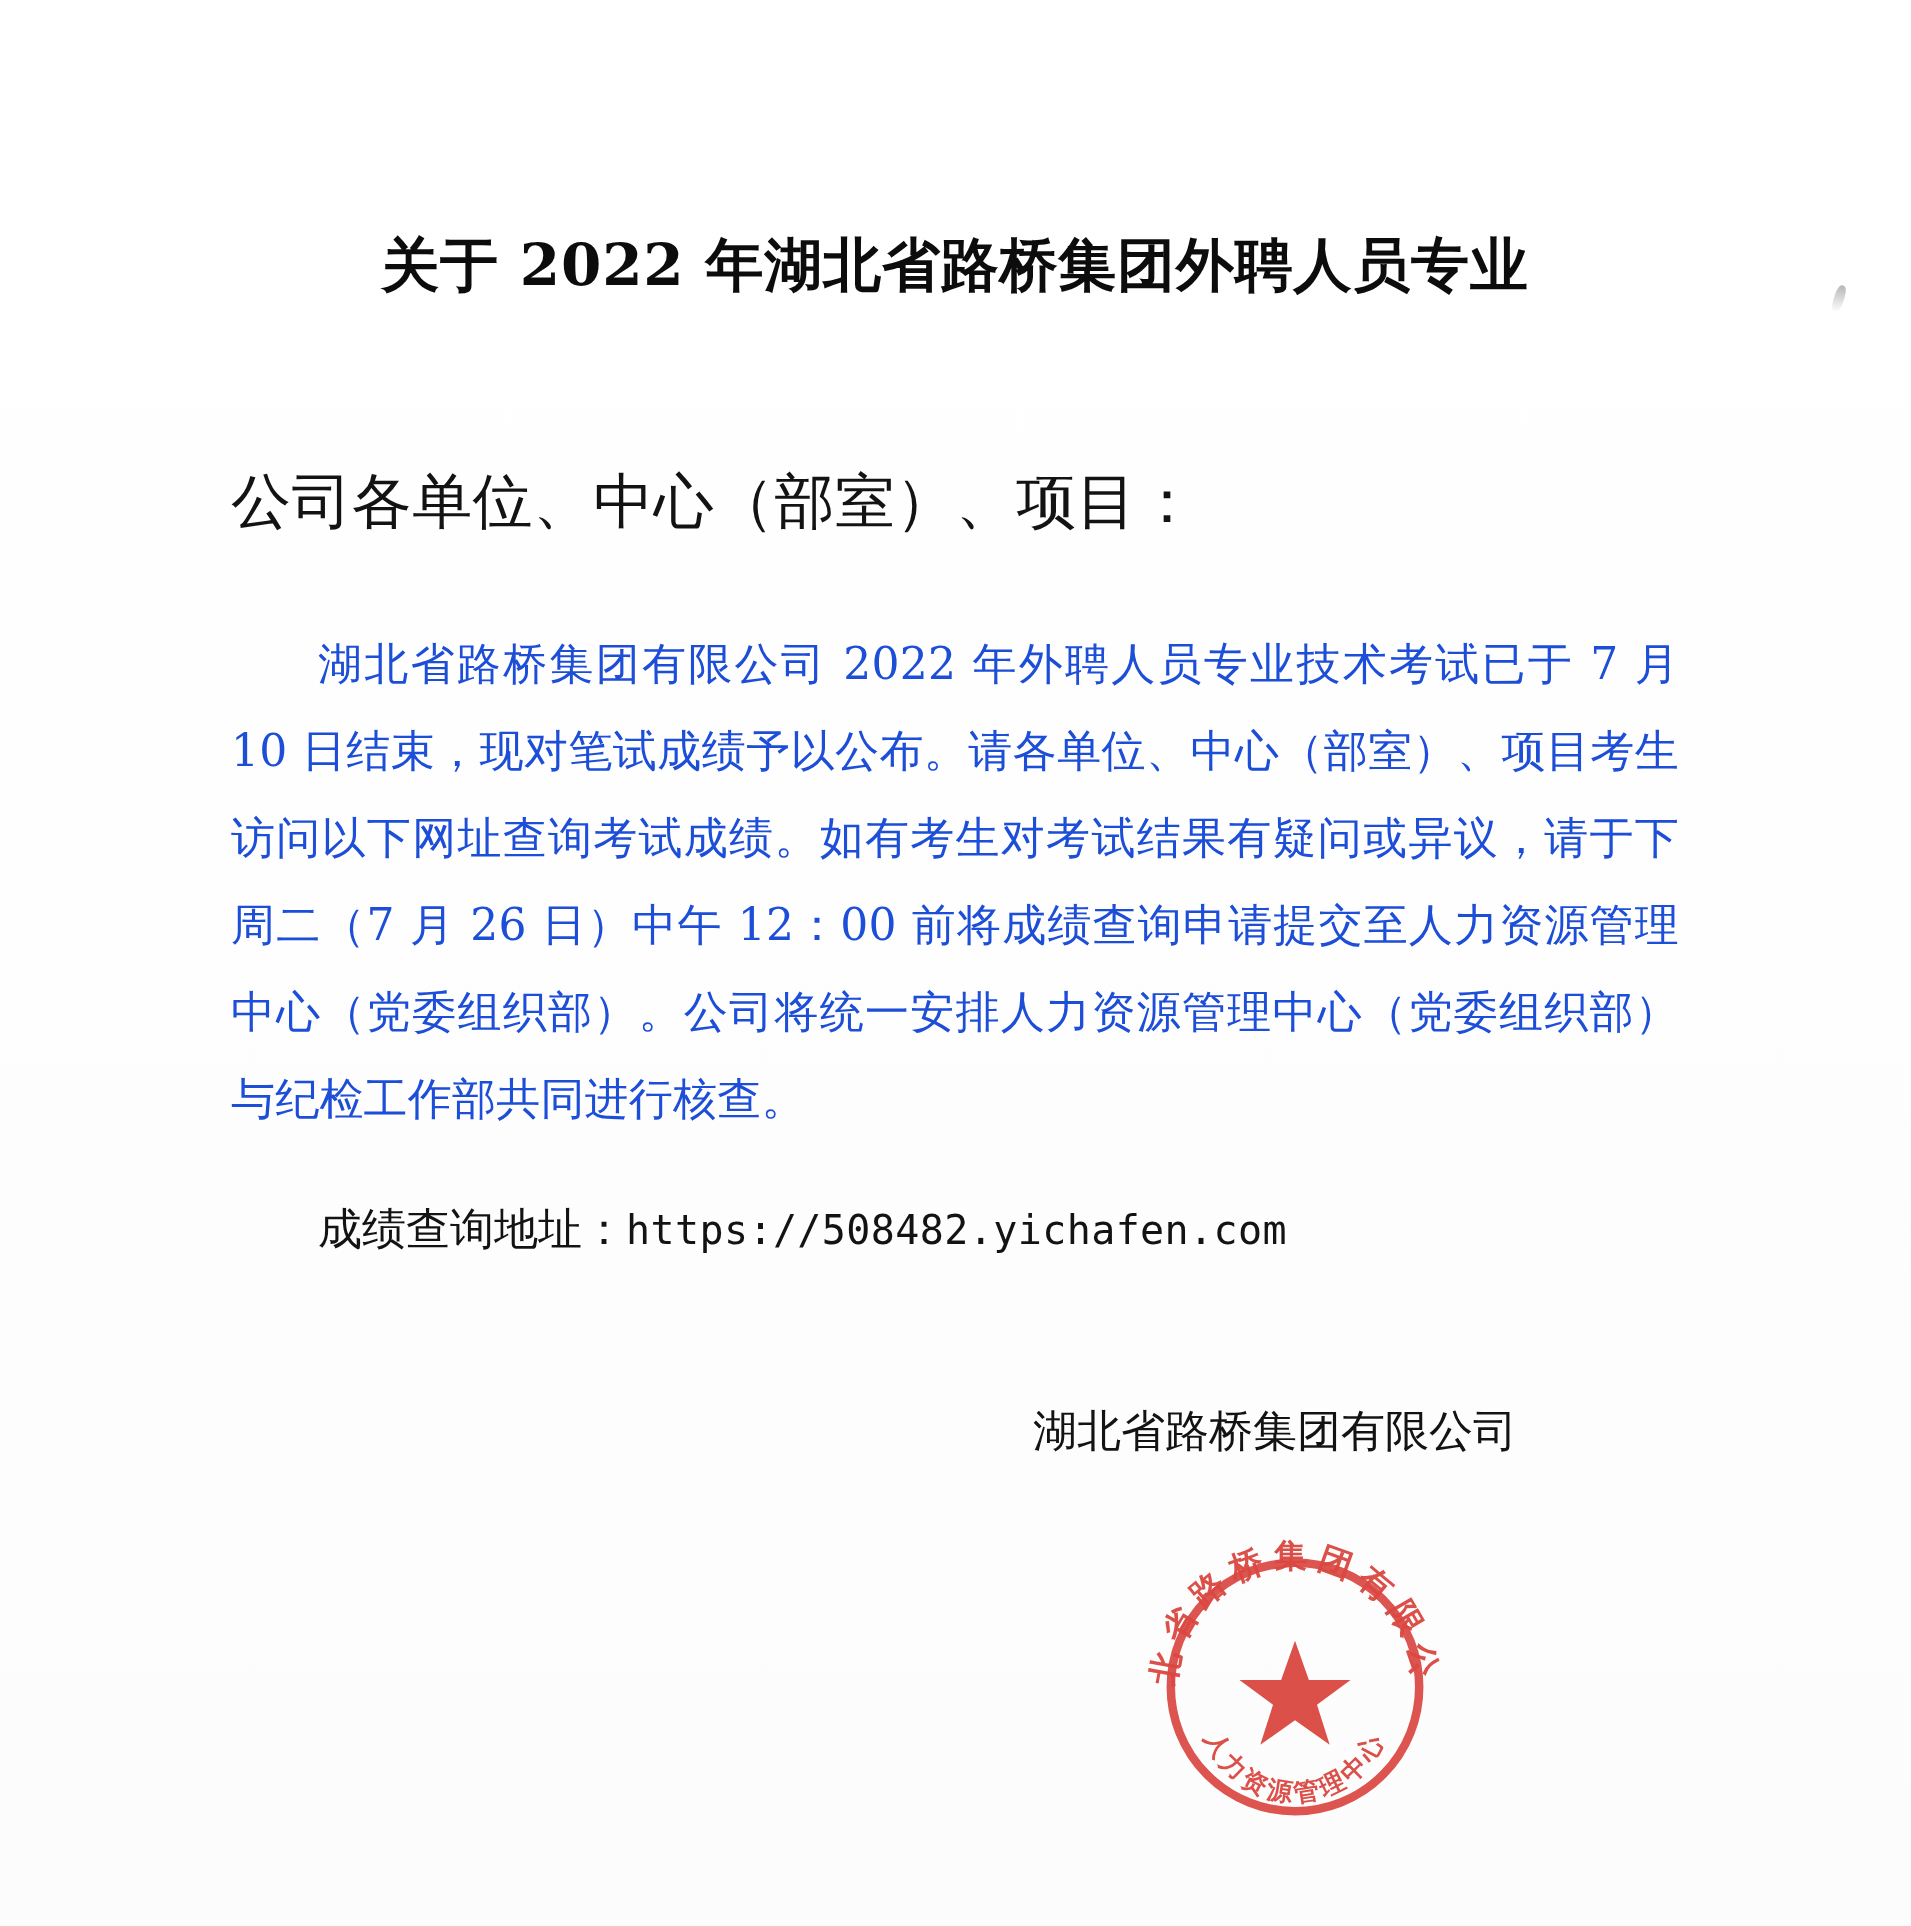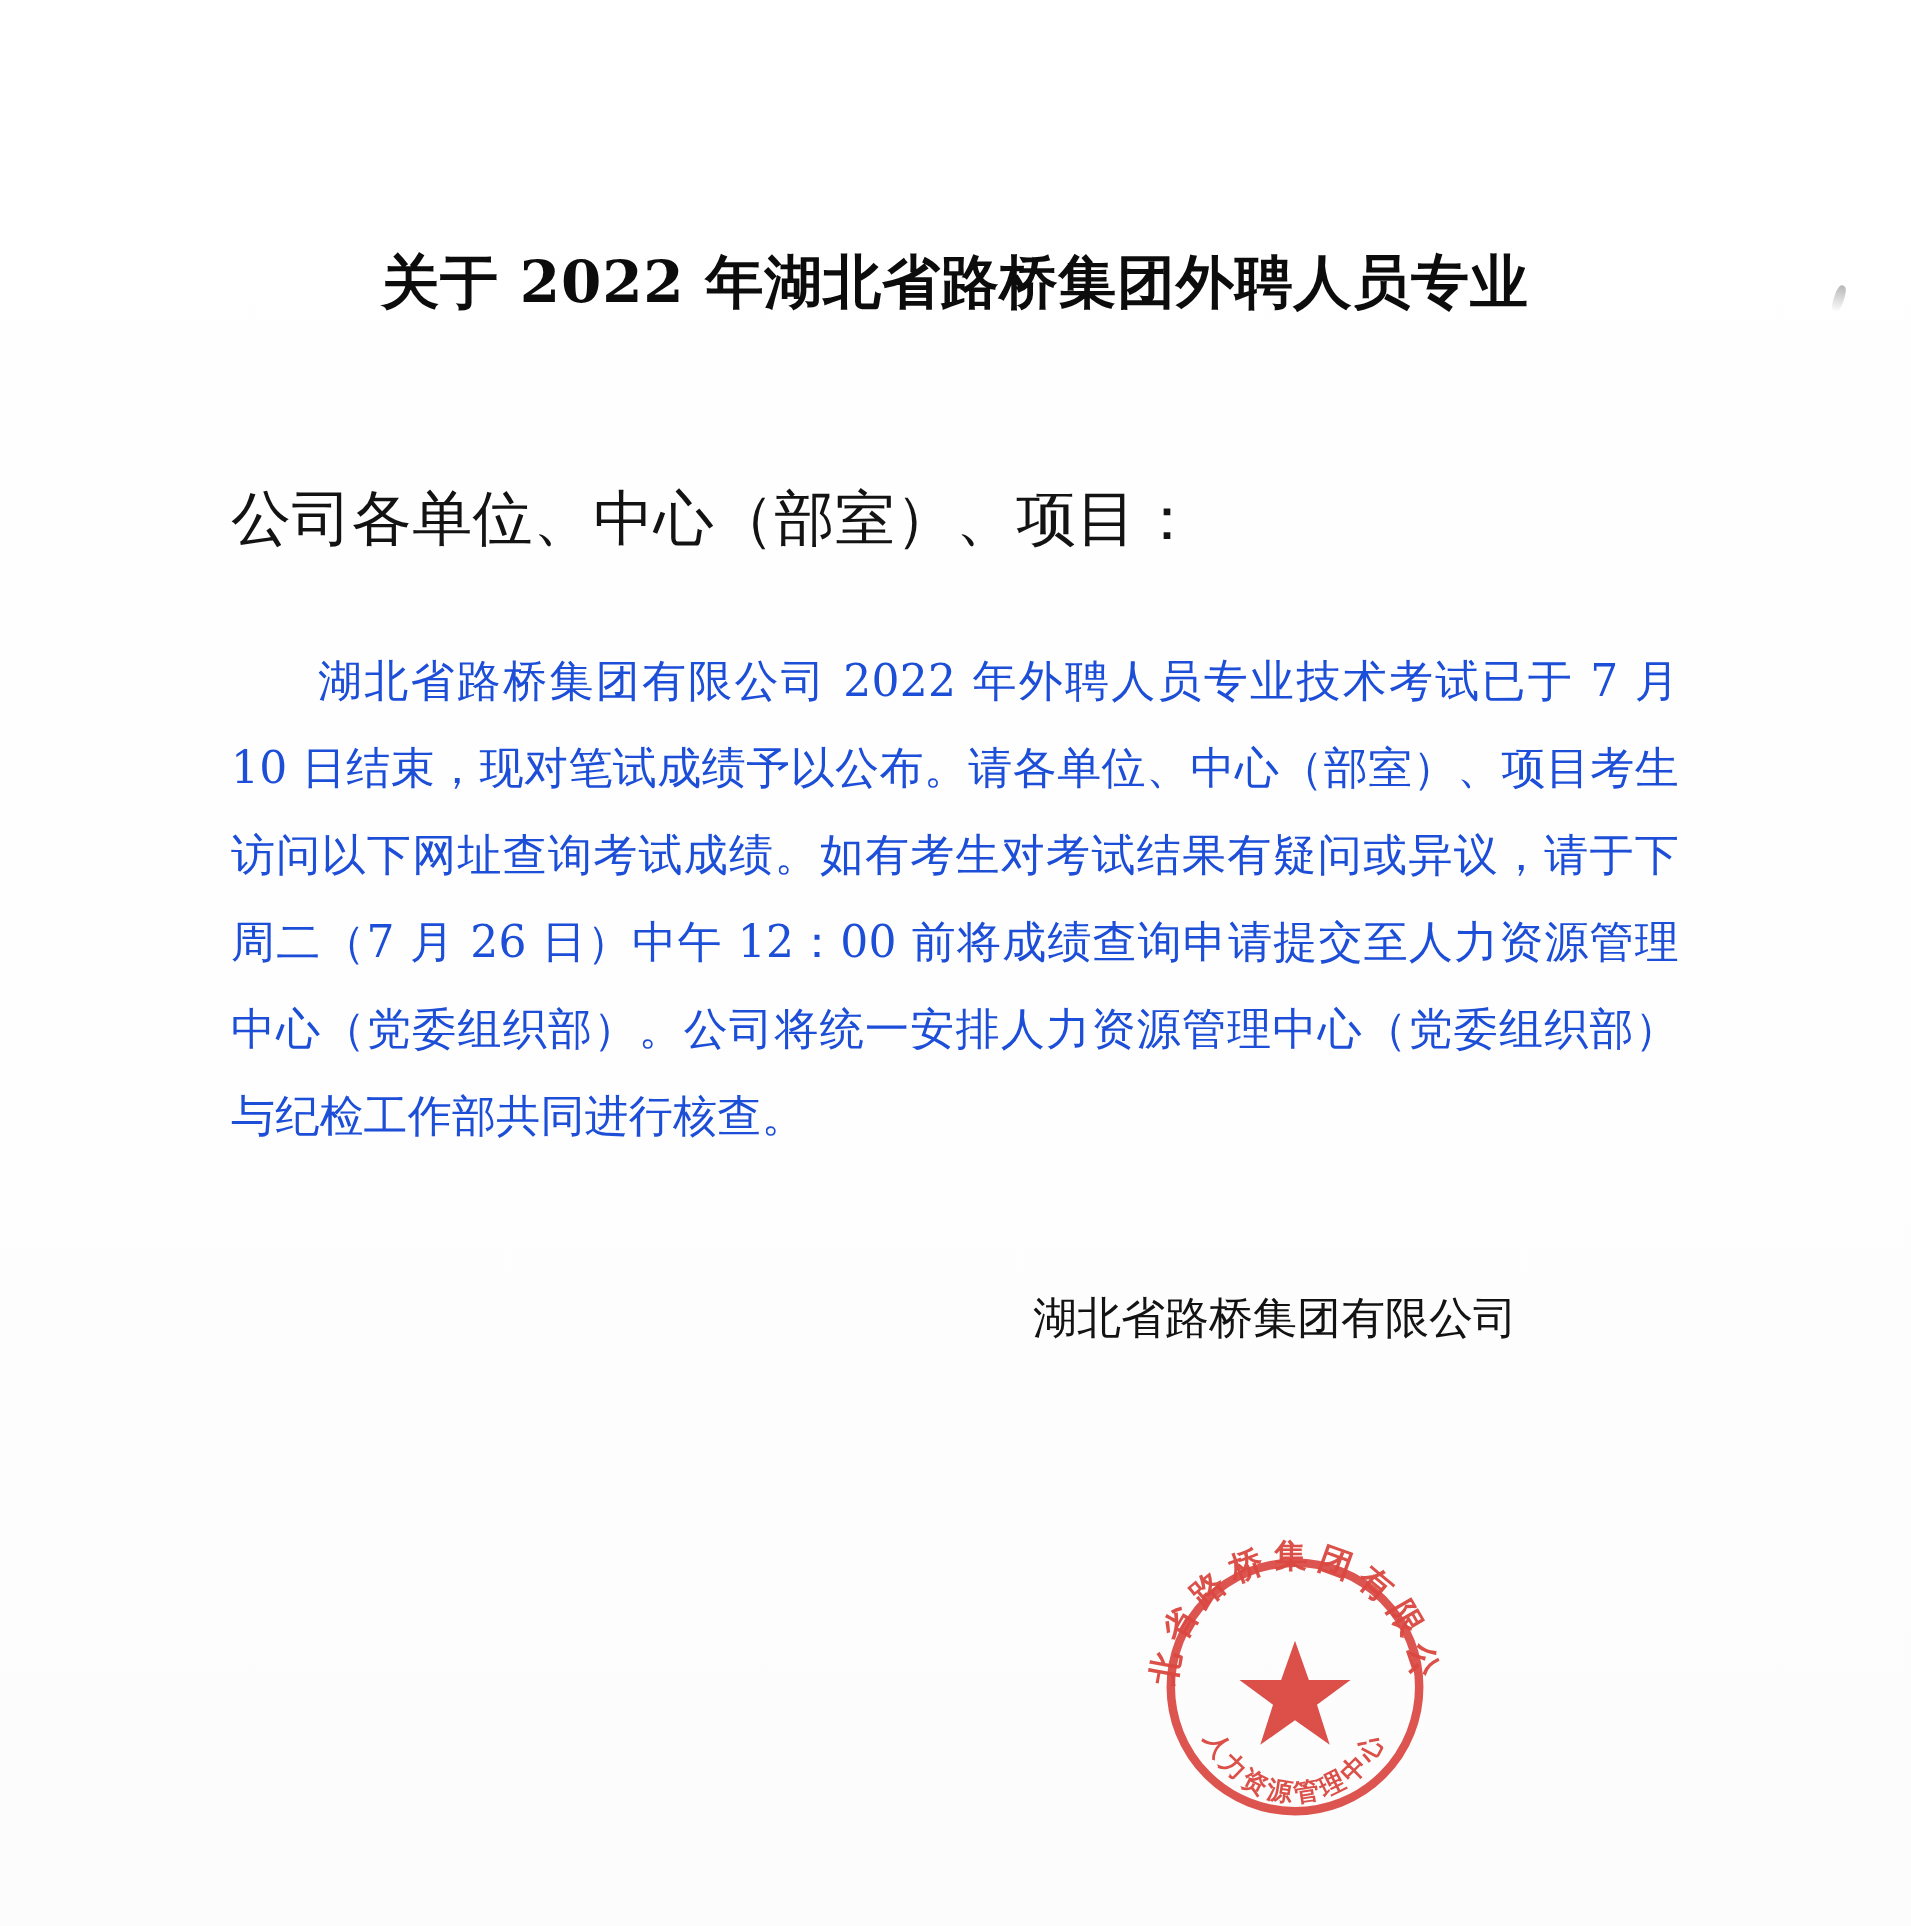--- a/index.html
+++ b/index.html
@@ -29,21 +29,21 @@
   .paper-tint {
     position: absolute;
     inset: 0;
     background: linear-gradient(180deg, #ffffff 0%, #fdfdfd 55%, #fbfbfb 100%);
     pointer-events: none;
   }
 
   .content {
     position: absolute;
     left: 231px;
-    top: 233px;
+    top: 216px;
     width: 1448px;
   }
 
   .doc-title {
     text-align: center;
     font-weight: bold;
     font-size: 58px;
     line-height: 1.72;
     letter-spacing: 0.8px;
     color: #0c0c0c;
@@ -148,20 +148,23 @@
     <h1 class="doc-title">
       <span class="line">关于 2022 年湖北省路桥集团外聘人员专业</span>
     </h1>
 
     <p class="salutation">公司各单位、中心（部室）、项目：</p>
 
     <p class="body-text">
       <span class="indent">湖北省路桥集团有限公司 2022 年外聘人员专业技术考试已于 7 月 10 日结束，现对笔试成绩予以公布。请各单位、中心（部室）、项目考生访问以下网址查询考试成绩。如有考生对考试结果有疑问或异议，请于下周二（7 月 26 日）中午 12：00 前将成绩查询申请提交至人力资源管理中心（党委组织部）。公司将统一安排人力资源管理中心（党委组织部）与纪检工作部共同进行核查。</span>
     </p>
 
+    <p class="info-line">
+      <span>成绩查询地址：</span><span class="mono">https://508482.yichafen.com</span>
+    </p>
 
 
     <div class="signature">
       <span class="sig-line">湖北省路桥集团有限公司</span>
     </div>
 
   </div>
 
   <div class="seal">
     <svg width="324" height="324" viewBox="0 0 840 840" xmlns="http://www.w3.org/2000/svg">

